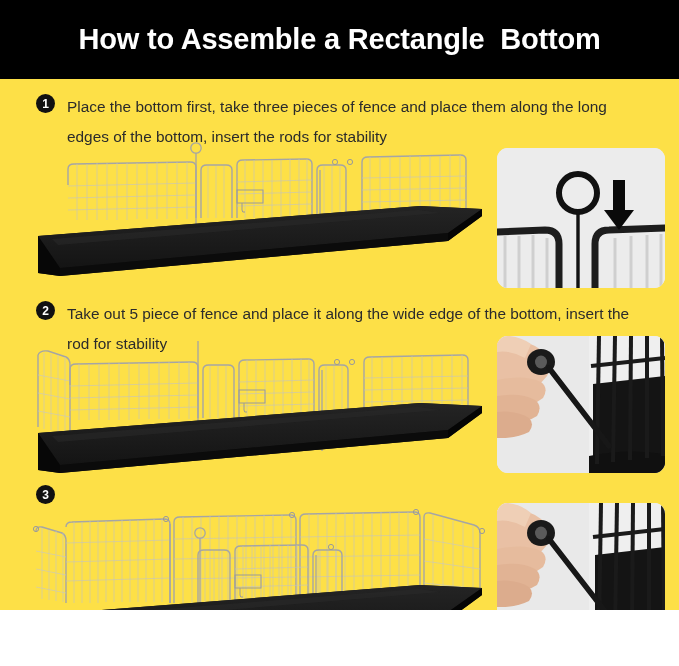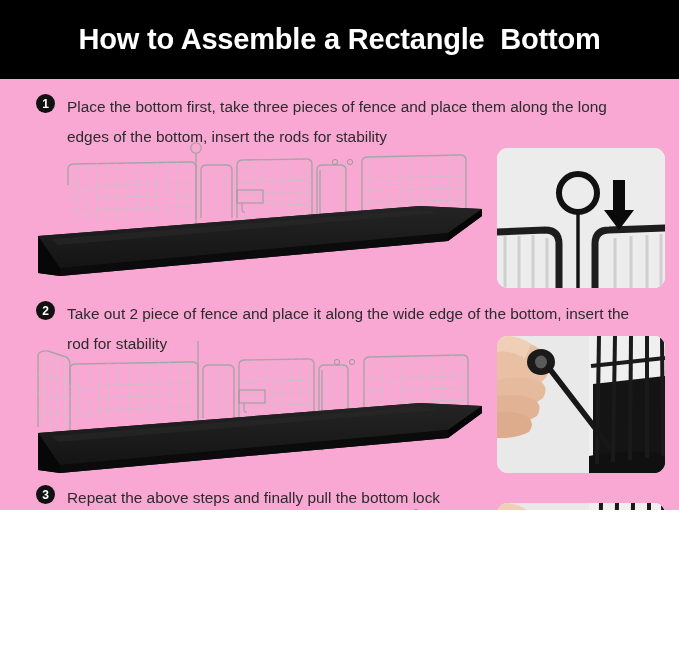--- a/index.html
+++ b/index.html
@@ -3,21 +3,21 @@
 <meta charset="utf-8">
 <title>Assembly Instructions</title>
 <style>
   html,body{margin:0;padding:0;}
   body{
     width:679px;height:666px;
     background:#ffffff;
     font-family:"Liberation Sans","DejaVu Sans",sans-serif;
     overflow:hidden;position:relative;
   }
-  #page{position:relative;width:679px;height:510px;background:#f9a8d4;overflow:hidden;}
+  #page{position:relative;width:679px;height:610px;background:#fde047;overflow:hidden;}
 
   
   .header{
     position:absolute;left:0;top:0;width:679px;height:79px;
     background:#000000;
     display:flex;align-items:center;justify-content:center;
   }
   .header-title{
     color:#ffffff;
     font-size:29px;
@@ -196,21 +196,21 @@
           <rect x="116" y="32" width="12" height="34"></rect>
           <polygon points="107,62 137,62 122,82"></polygon>
         </g>
       </svg>
     </div>
   </div>
 
   <div class="step" style="top:299px;height:182px;">
     <div class="step-head">
       <div class="badge">2</div>
-      <div class="step-text">Take out 2 piece of fence and place it along the wide edge of the bottom, insert the rod for stability</div>
+      <div class="step-text">Take out 5 piece of fence and place it along the wide edge of the bottom, insert the rod for stability</div>
     </div>
 
     <div class="illus" style="top:42px;">
       <svg width="460" height="145" viewBox="0 0 460 145">
         <defs>
           <linearGradient id="trayTop2" x1="0" y1="0" x2="0" y2="1">
             <stop offset="0" stop-color="#242424"></stop>
               <stop offset="1" stop-color="#141414"></stop>
           </linearGradient>
         </defs>
@@ -334,21 +334,20 @@
           <ellipse cx="44" cy="26" rx="6" ry="6.5" fill="#5a5a5a"></ellipse>
           <path d="M52,32 L112,110" stroke="#171717" stroke-width="5.5" stroke-linecap="round" fill="none"></path>
         </g>
       </svg>
     </div>
   </div>
 
   <div class="step" style="top:483px;height:183px;">
     <div class="step-head">
       <div class="badge">3</div>
-      <div class="step-text">Repeat the above steps and finally pull the bottom lock</div>
     </div>
 
     <div class="illus" style="top:24px;">
       <svg width="460" height="150" viewBox="0 0 460 150">
         <defs>
           <linearGradient id="trayTop3" x1="0" y1="0" x2="0" y2="1">
             <stop offset="0" stop-color="#242424"></stop>
               <stop offset="1" stop-color="#141414"></stop>
           </linearGradient>
         </defs>

